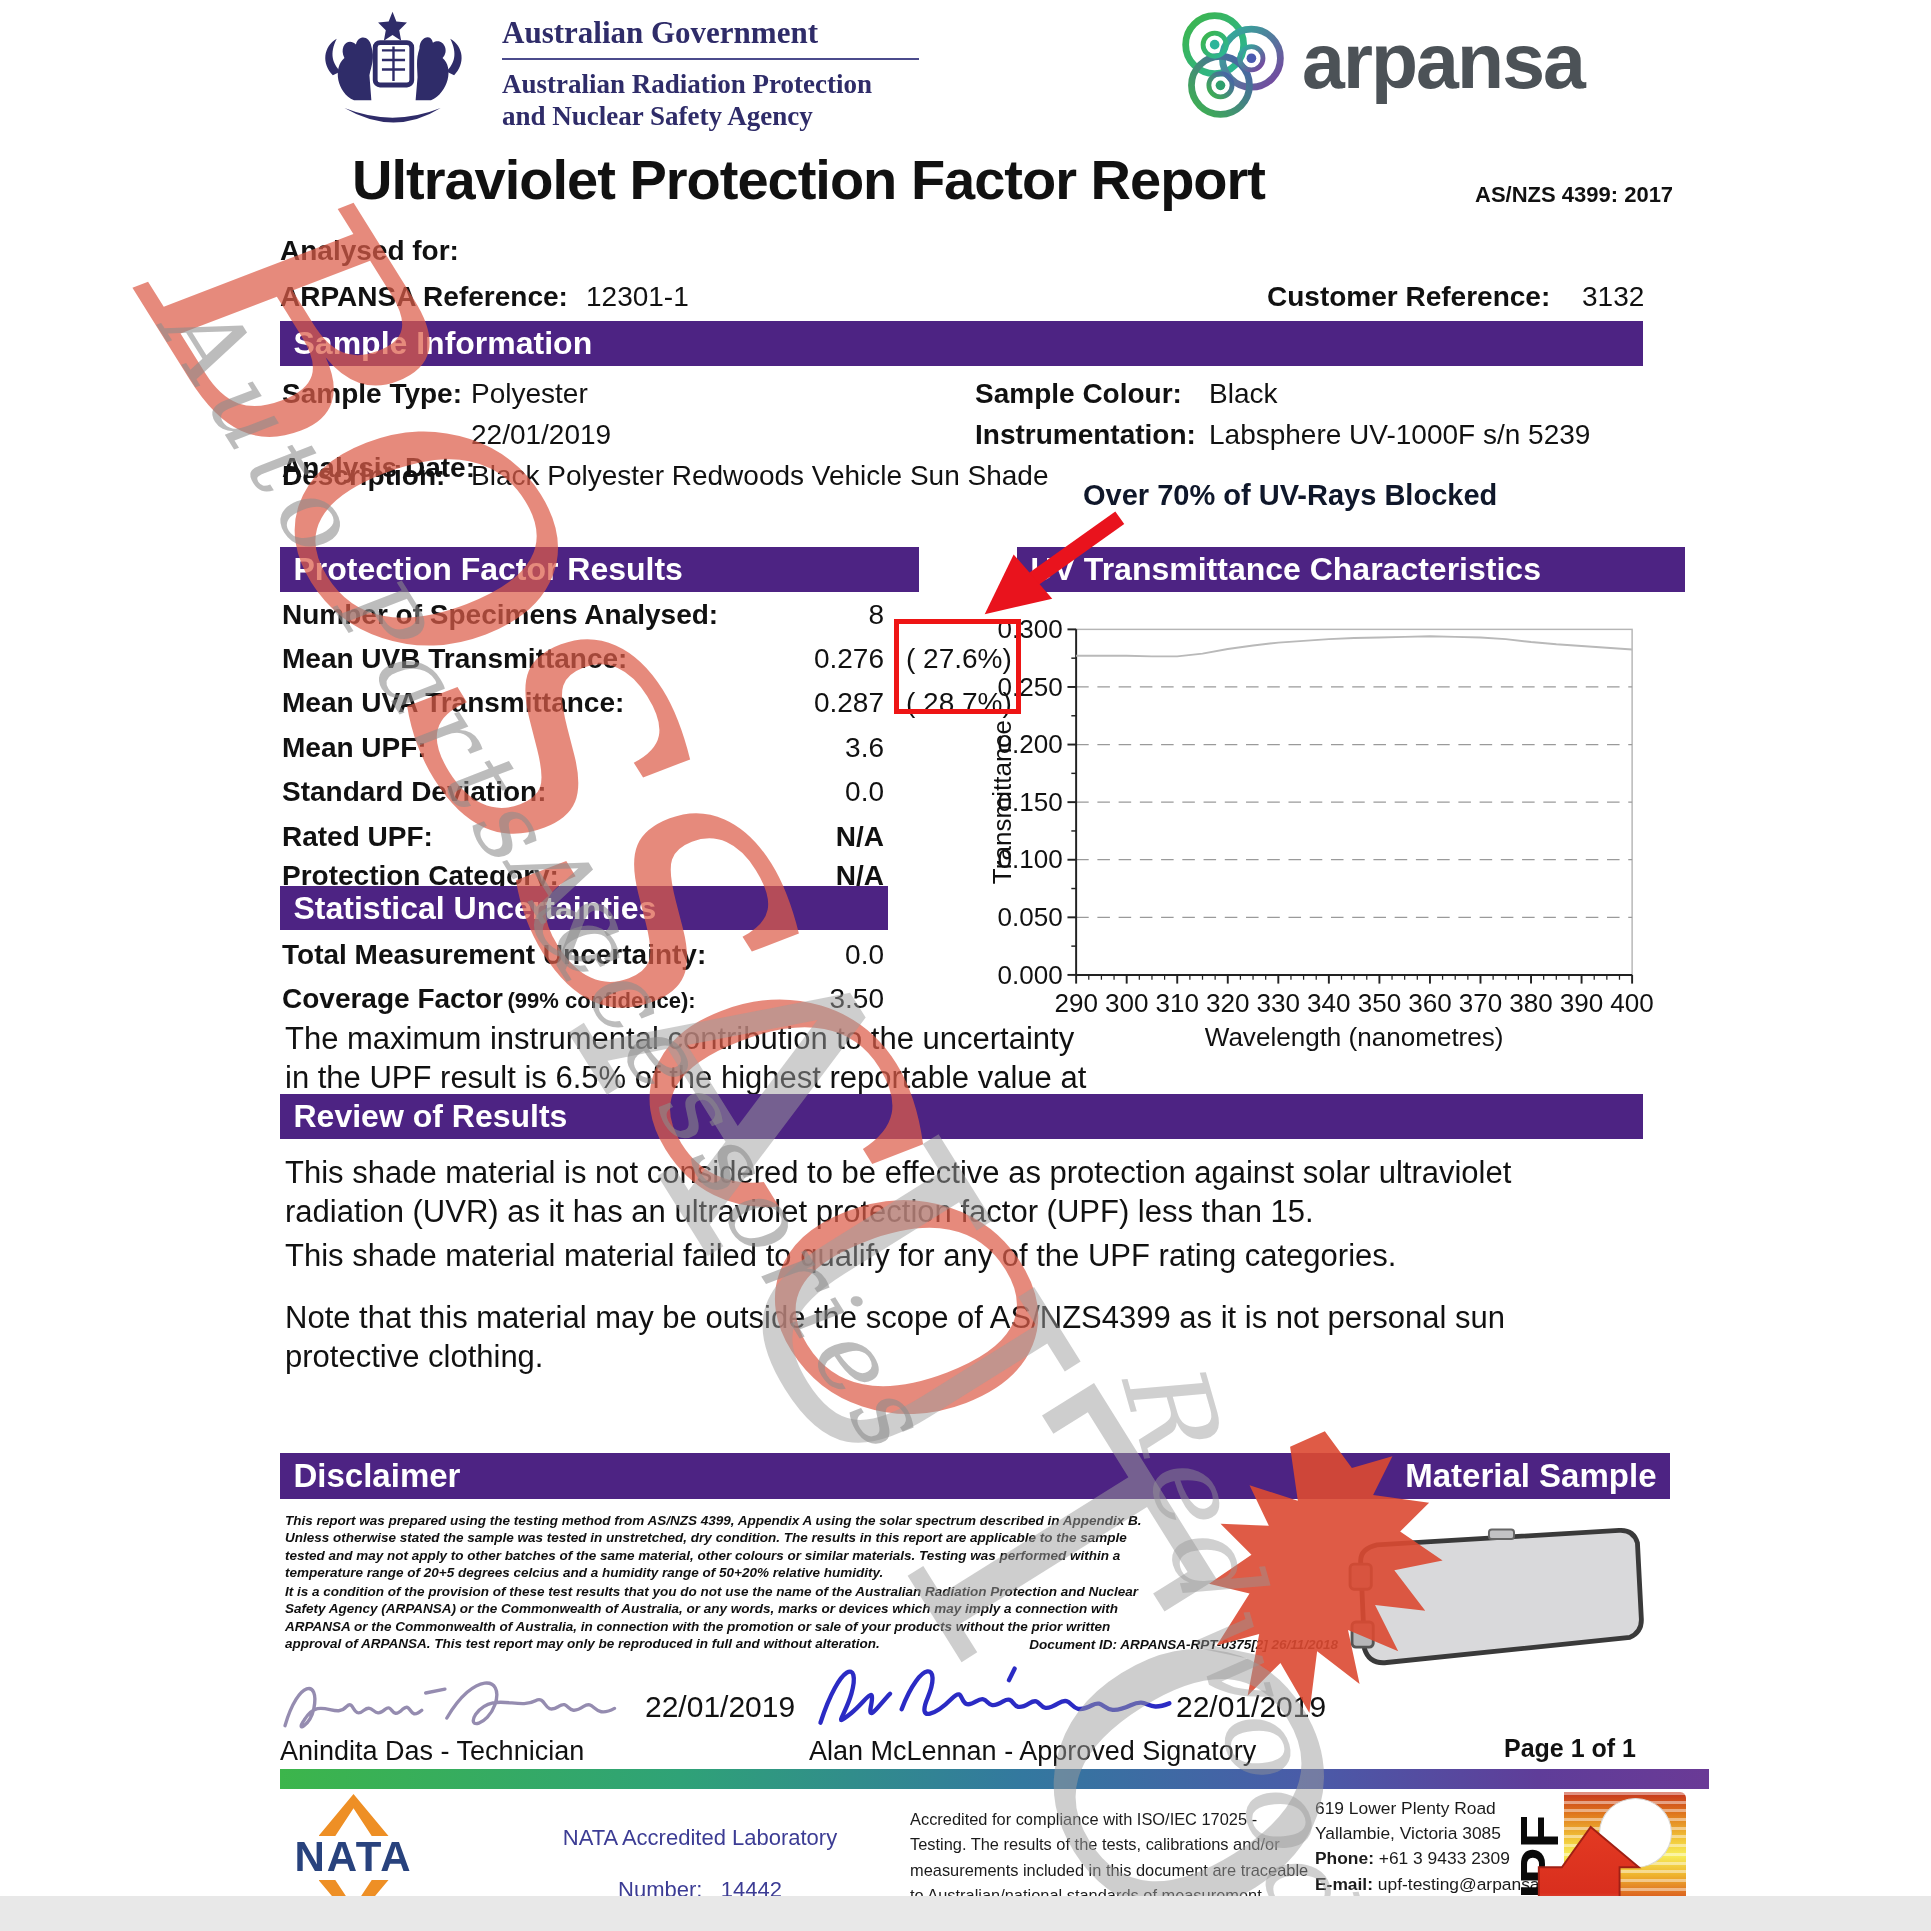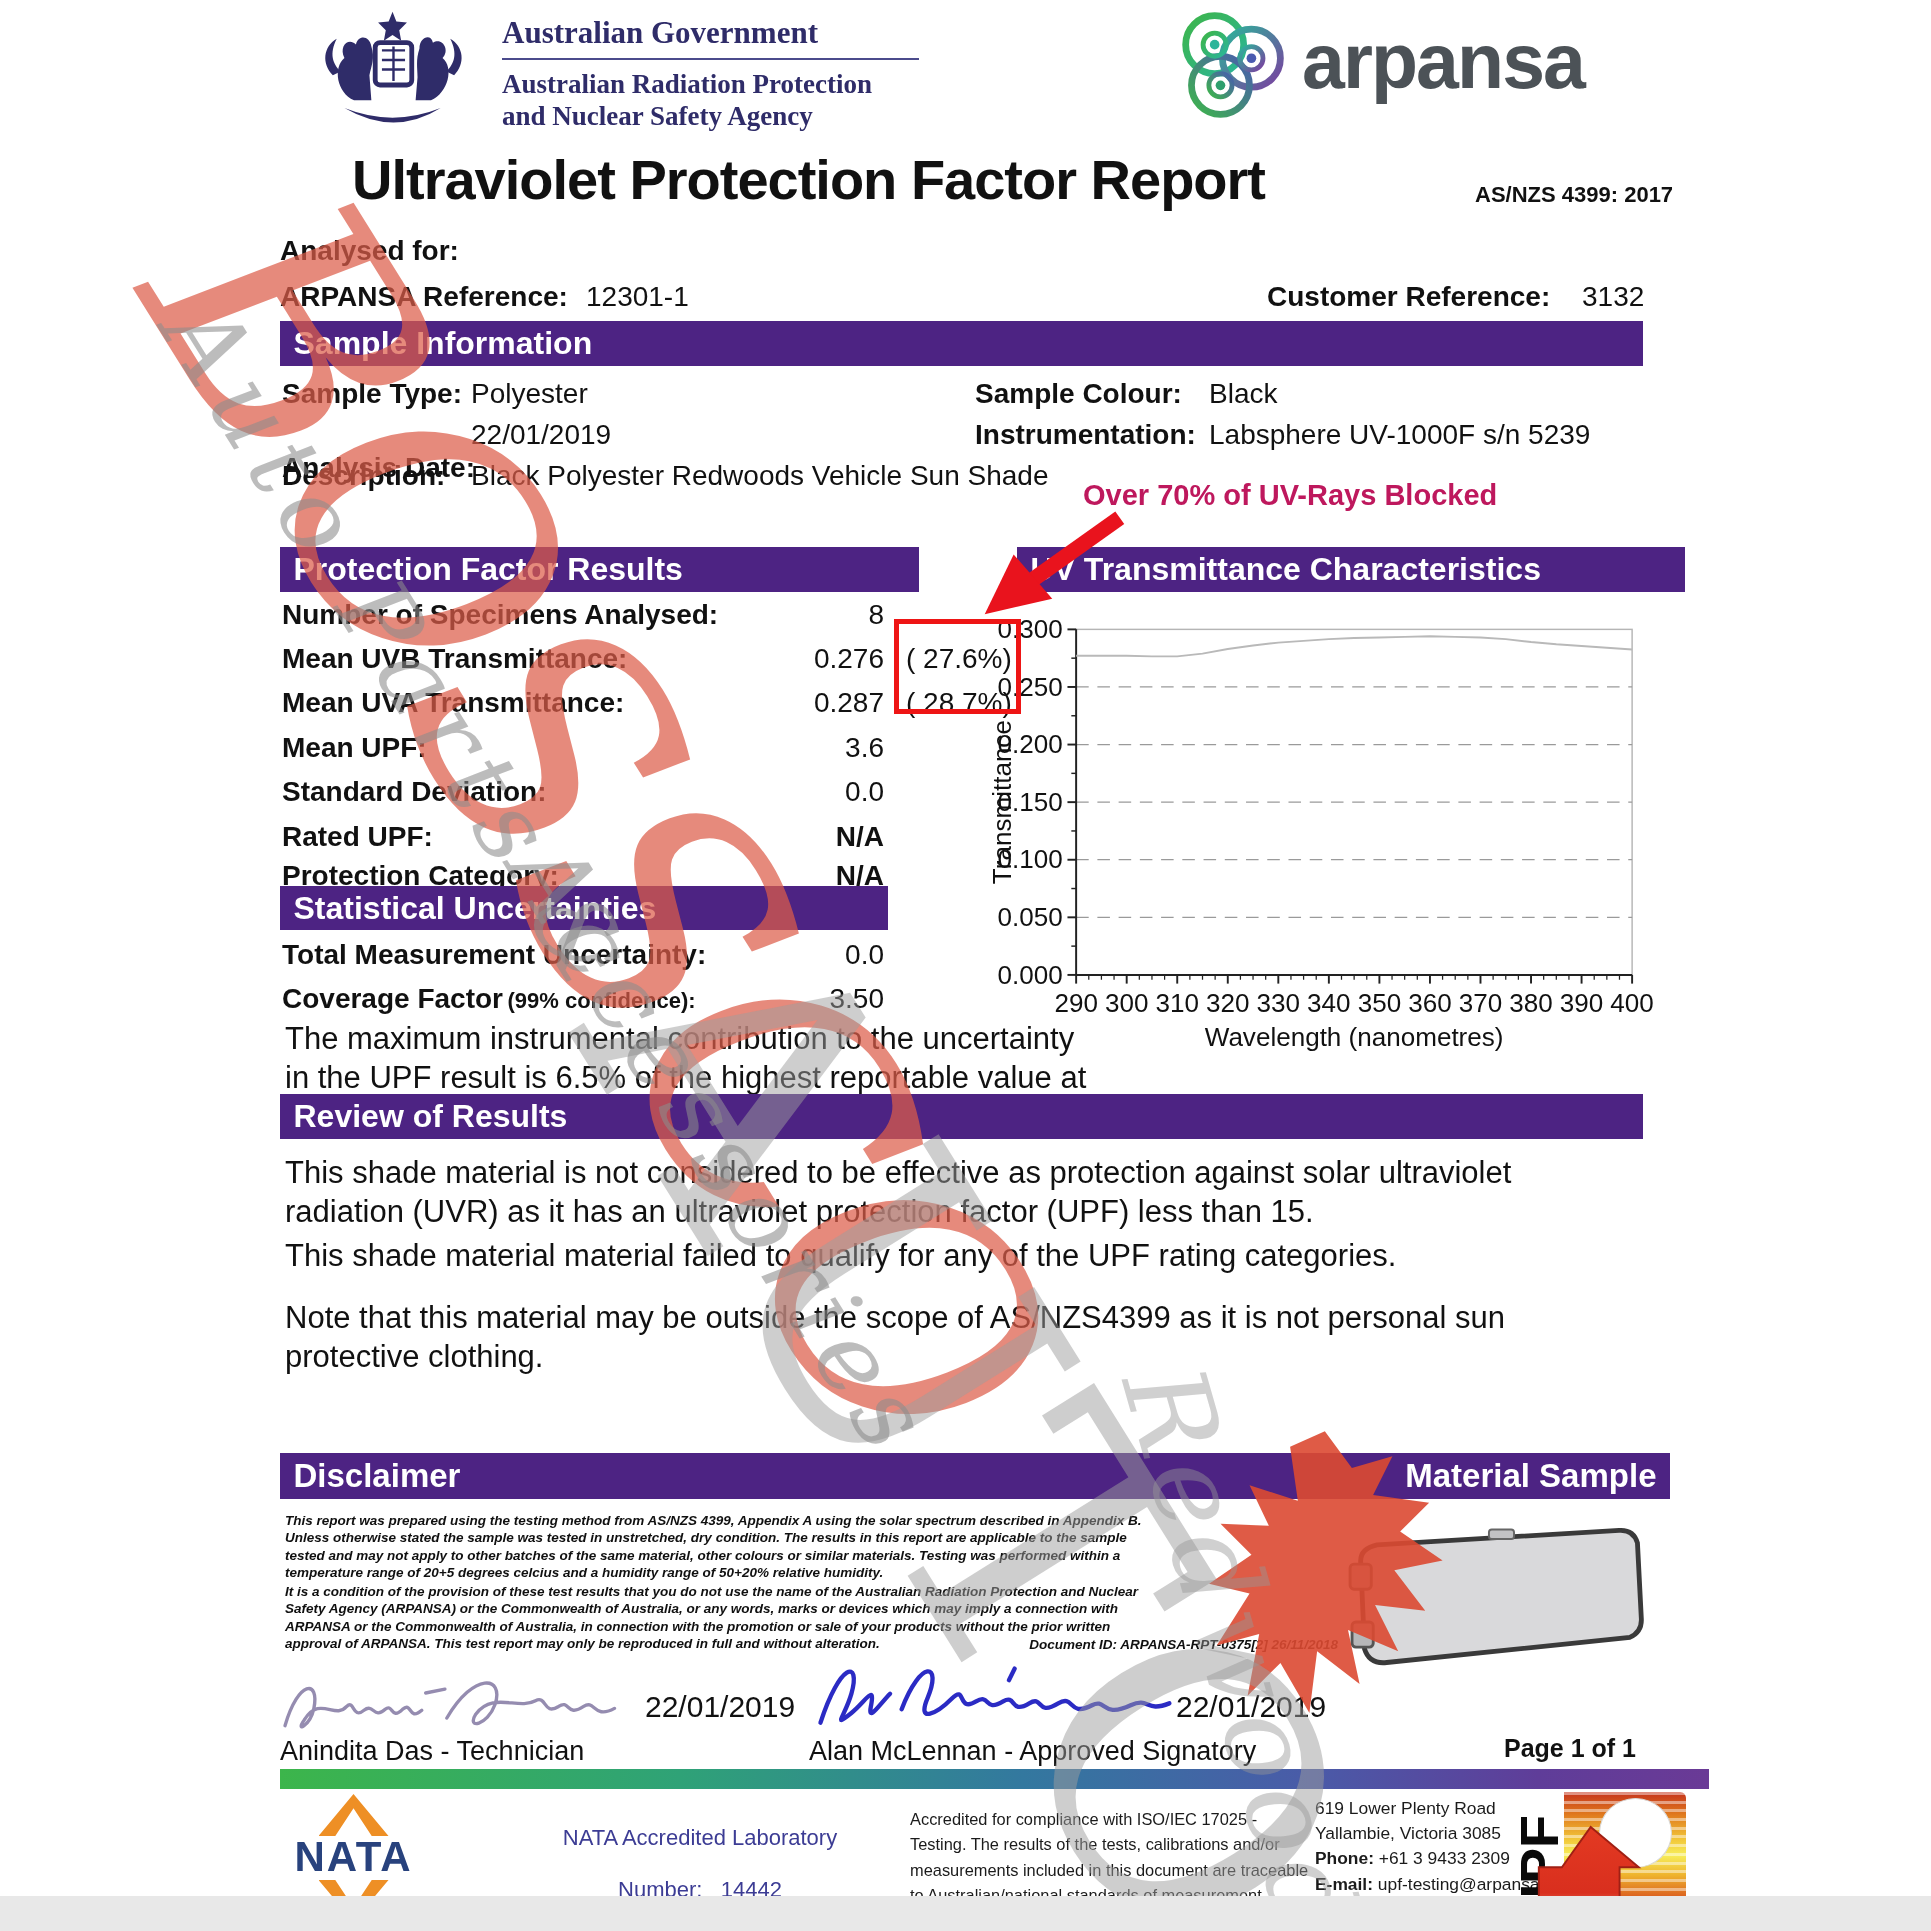--- a/index.html
+++ b/index.html
@@ -90,21 +90,21 @@
   <span class="abs val" style="left:471px;top:378px;">Polyester</span>
   <span class="abs lbl" style="left:975px;top:378px;">Sample Colour:</span>
   <span class="abs val" style="left:1209px;top:378px;">Black</span>
   <span class="abs lbl" style="left:282px;top:419px;margin-top:33px;">Analysis Date:</span>
   <span class="abs val" style="left:471px;top:419px;">22/01/2019</span>
   <span class="abs lbl" style="left:975px;top:419px;">Instrumentation:</span>
   <span class="abs val" style="left:1209px;top:419px;">Labsphere UV-1000F s/n 5239</span>
   <span class="abs lbl" style="left:282px;top:460px;">Description:</span>
   <span class="abs val" style="left:471px;top:460px;">Black Polyester Redwoods Vehicle Sun Shade</span>
 
-  <div class="abs b" style="left:1083px;top:479px;font-size:29px;color:#be185d;z-index:15;">Over 70% of UV-Rays Blocked</div>
+  <div class="abs b" style="left:1083px;top:479px;font-size:29px;color:#0f172a;z-index:15;">Over 70% of UV-Rays Blocked</div>
   <svg class="abs" style="left:977px;top:510px;z-index:15;" width="164" height="111" viewBox="0 0 170 115">
     <line x1="148" y1="8" x2="58" y2="72" stroke="#e9131d" stroke-width="16"></line>
     <polygon points="8,108 78,92 38,46" fill="#e9131d"></polygon>
   </svg>
 
   <div class="bar" style="left:280px;top:547px;width:639px;height:45px;">
     <span>Protection Factor Results</span>
   </div>
   <div class="bar" style="left:1017px;top:547px;width:668px;height:45px;">
     <span>UV Transmittance Characteristics</span>

